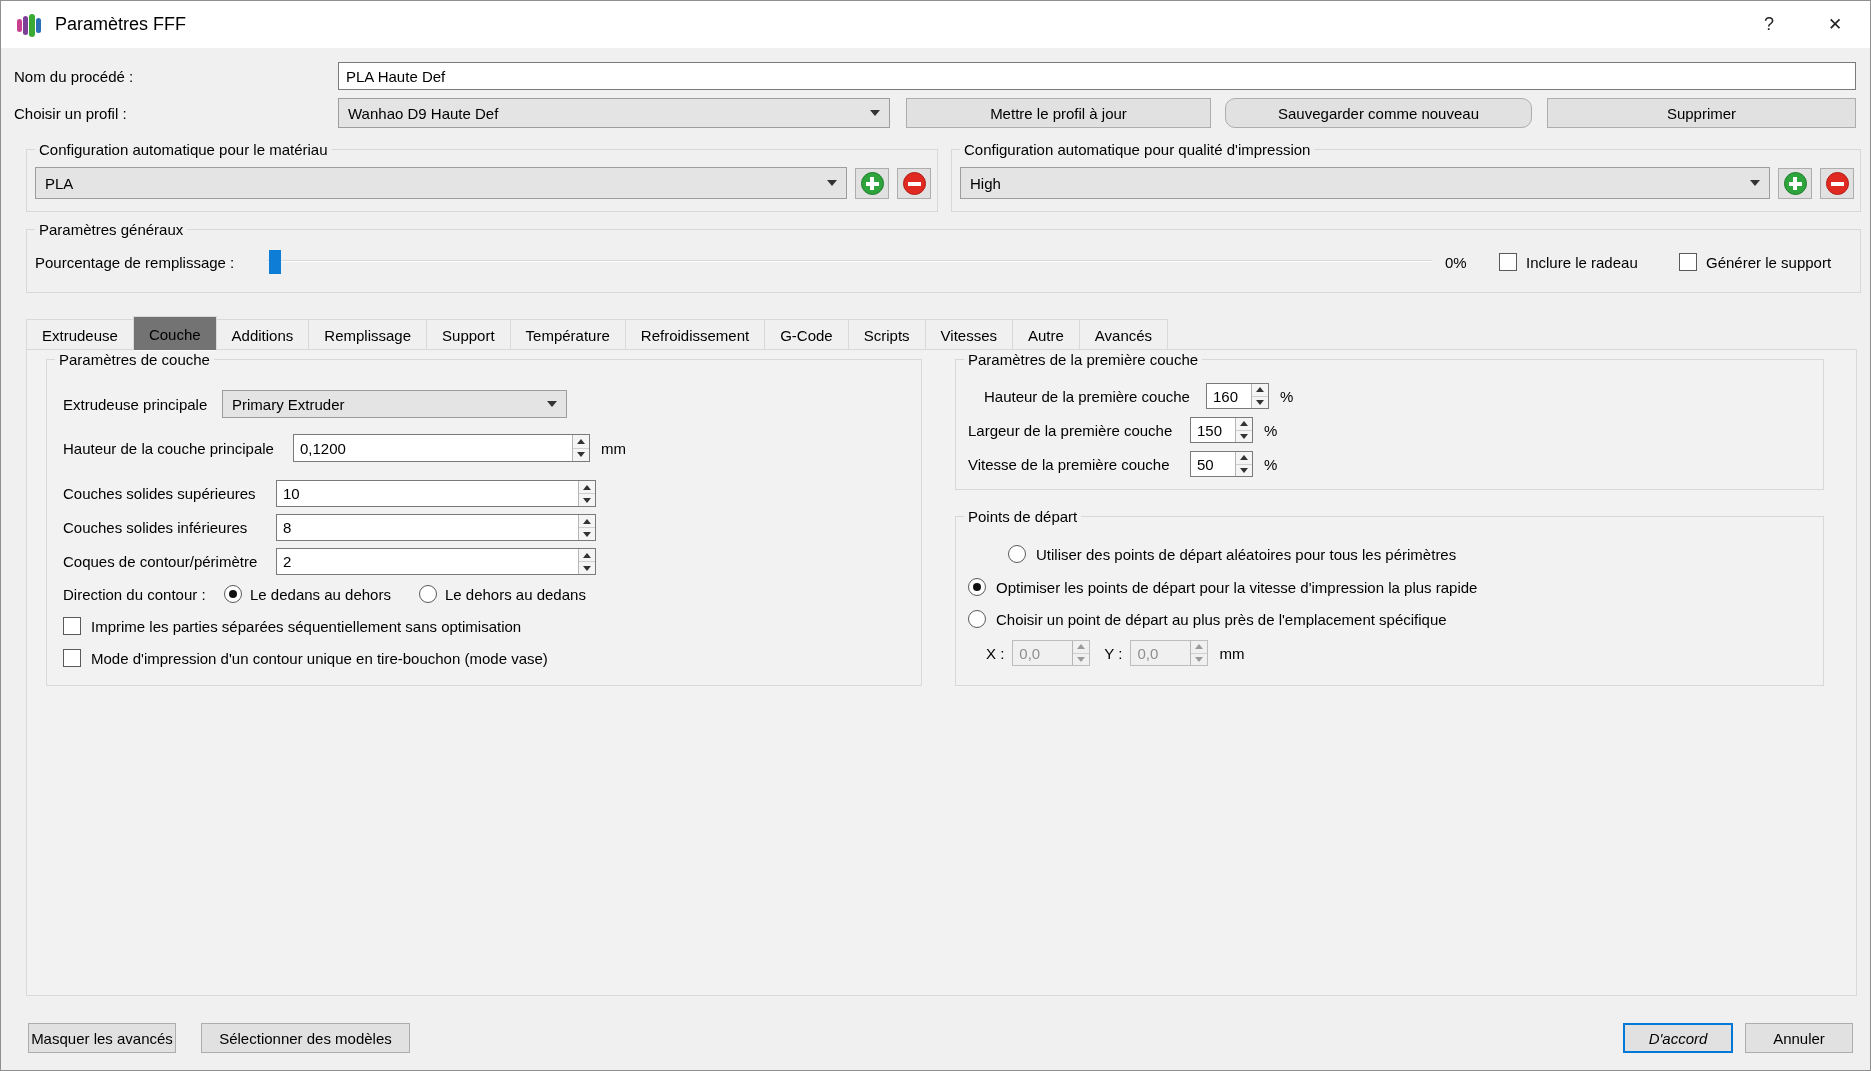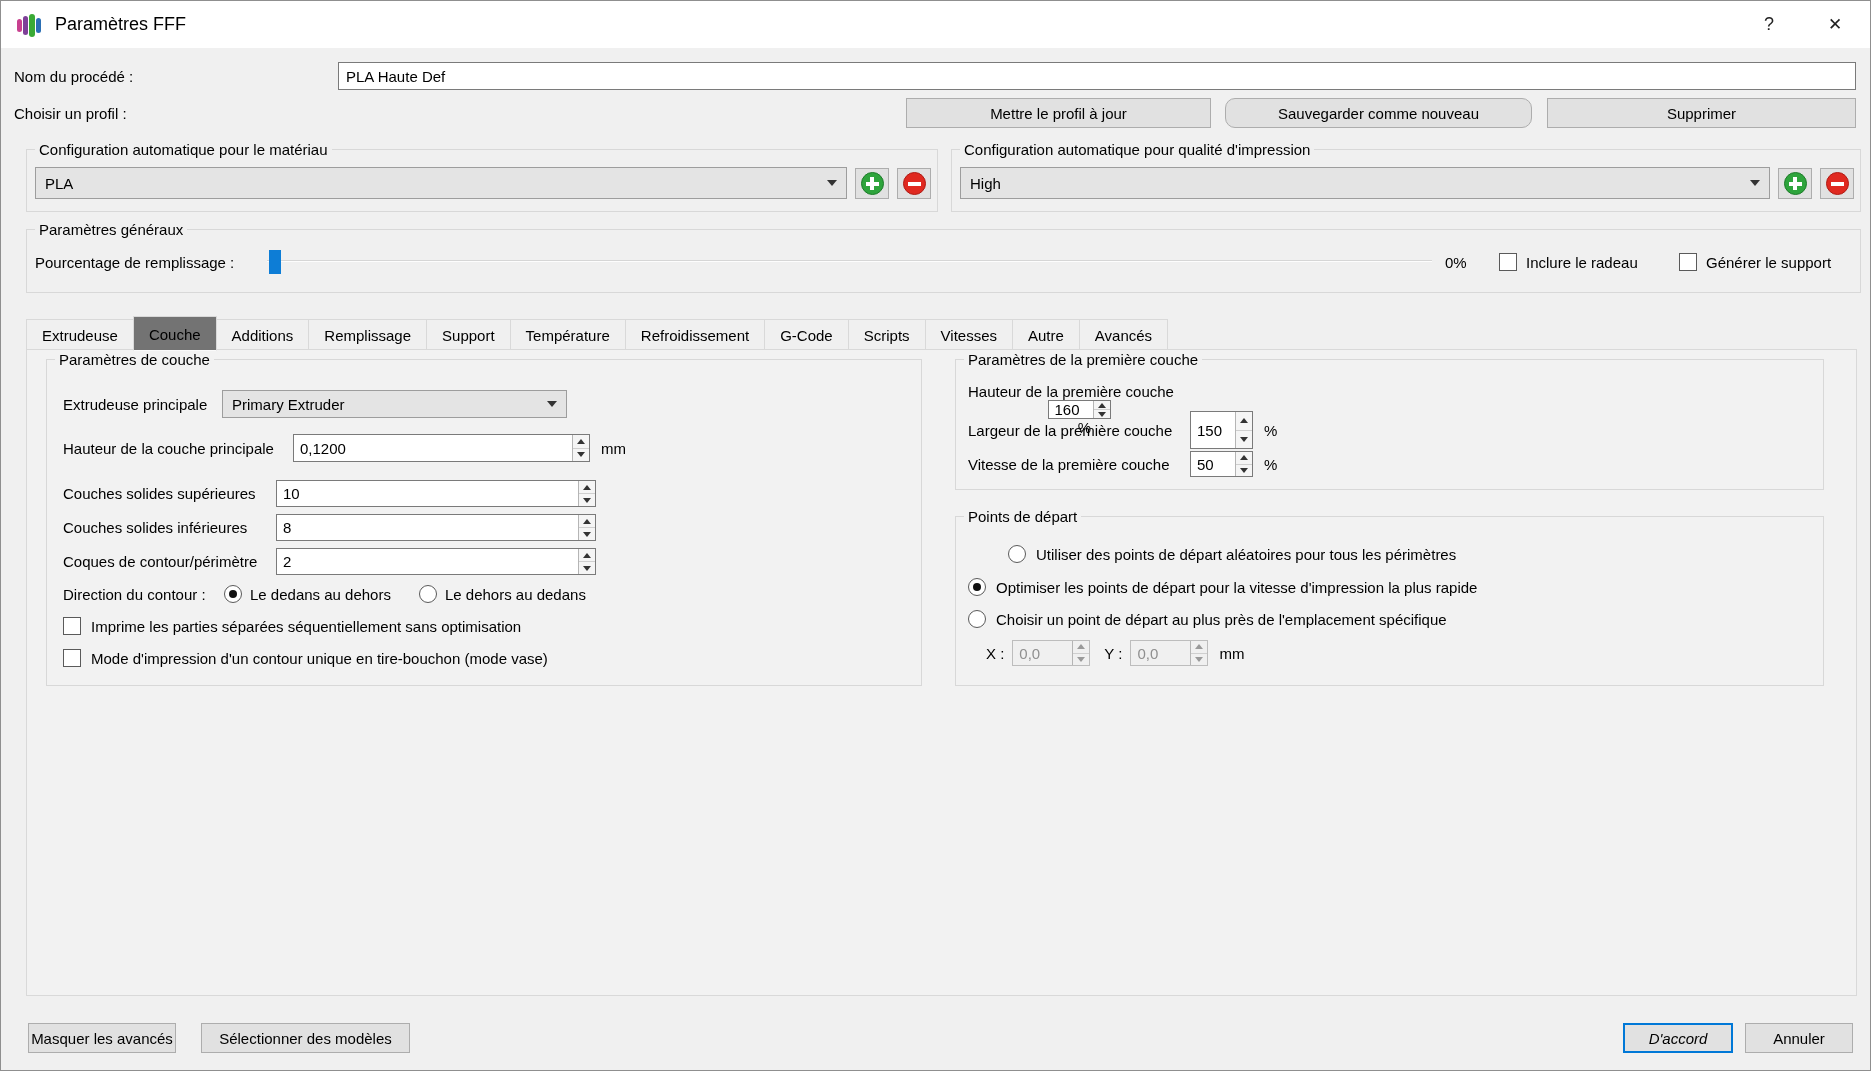--- a/index.html
+++ b/index.html
@@ -101,20 +101,24 @@
   <div class="hrow" style="left:13px; top:61px; height:28px;">
     <span class="lbl">Nom du procédé :</span>
   </div>
   <div class="hrow" style="left:337px; top:61px; width:1518px; height:28px;">
     <input class="text-input" value="PLA Haute Def" style="">
   </div>
 
   <div class="hrow" style="left:13px; top:97px; height:30px;">
     <span class="lbl">Choisir un profil :</span>
   </div>
+  <div class="combo hrow" style="left:337px; top:97px; width:552px; height:30px;">
+    <span>Wanhao D9 Haute Def</span>
+    <span class="combo-arrow"></span>
+  </div>
   <div class="btn hrow" style="left:905px; top:97px; width:305px; height:30px;">
     <span>Mettre le profil à jour</span>
   </div>
   <div class="btn hrow" style="left:1224px; top:97px; width:307px; height:30px;border-radius:10px;">
     <span>Sauvegarder comme nouveau</span>
   </div>
   <div class="btn hrow" style="left:1546px; top:97px; width:309px; height:30px;">
     <span>Supprimer</span>
   </div>
 
@@ -272,39 +276,39 @@
 
       <div class="hrow" style="left:16px; top:286px; height:24px; gap:10px;">
         <span class="checkbox"></span>
         <span class="lbl">Mode d'impression d'un contour unique en tire-bouchon (mode vase)</span>
       </div>
     </div>
 
     <div class="group on-pane" style="left:928px; top:9px; width:869px; height:131px;">
       <span class="group-title">Paramètres de la première couche</span>
 
-      <div class="hrow" style="left:12px; top:23px; height:26px;flex-direction:column;">
+      <div class="hrow" style="left:28px; top:23px; height:26px;">
         <span class="lbl" style="width:222px;">Hauteur de la première couche</span>
         <div class="spin" style="width:63px; height:26px;">
           <input value="160" style="">
           <div class="spin-btns">
             <div class="spin-btn up">
                 <i class="tri-up"></i>
               </div>
             <div class="spin-btn">
                 <i class="tri-down"></i>
               </div>
           </div>
         </div>
         <span class="unit">%</span>
       </div>
 
       <div class="hrow" style="left:12px; top:57px; height:26px;">
         <span class="lbl" style="width:222px;">Largeur de la première couche</span>
-        <div class="spin" style="width:63px; height:38px;">
+        <div class="spin" style="width:63px; height:26px;">
           <input value="150" style="">
           <div class="spin-btns">
             <div class="spin-btn up">
                 <i class="tri-up"></i>
               </div>
             <div class="spin-btn">
                 <i class="tri-down"></i>
               </div>
           </div>
         </div>

